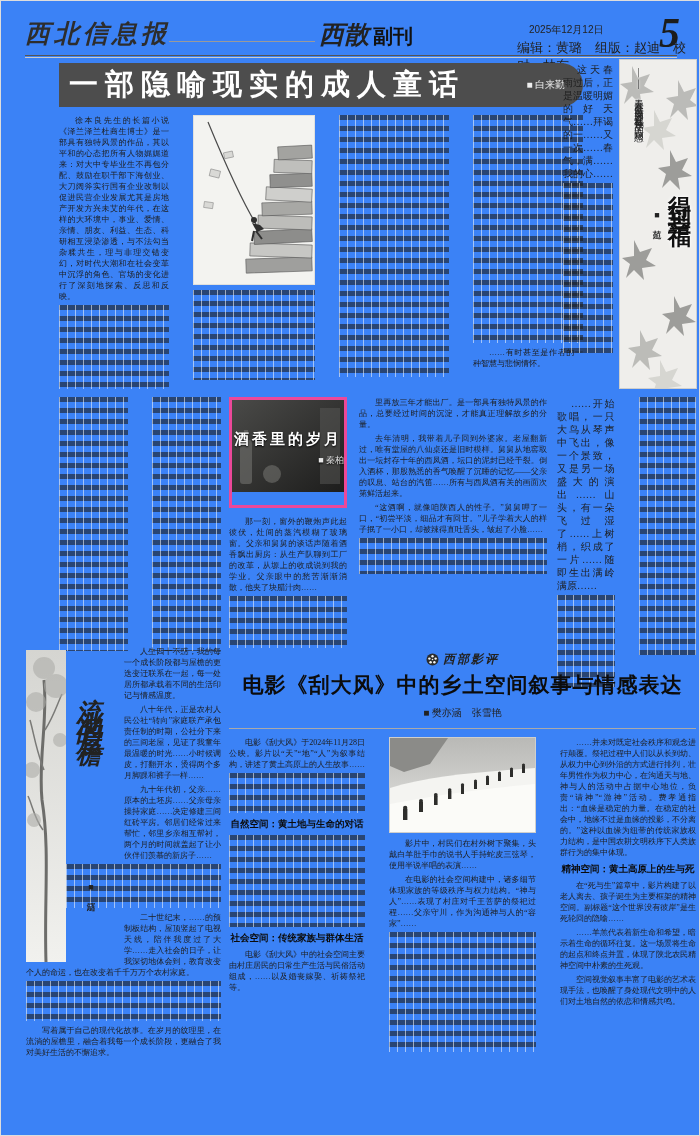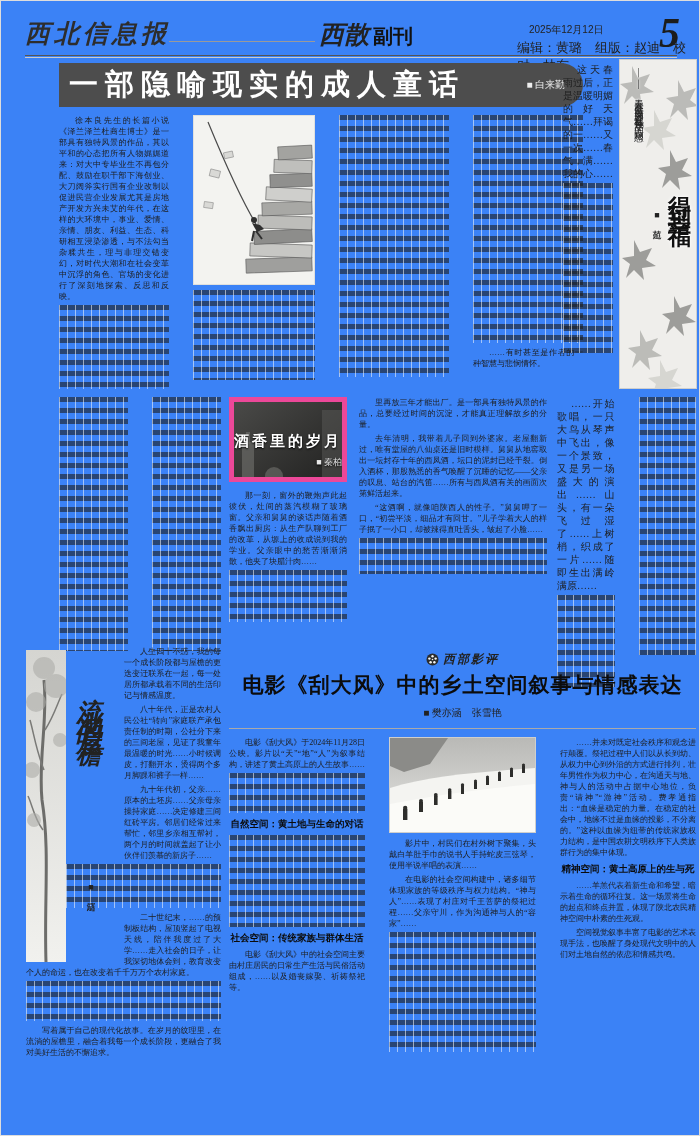--- a/index.html
+++ b/index.html
@@ -37,21 +37,21 @@
   .sb svg{position:absolute;left:0;top:0}
   .sb-sub{position:absolute;left:12px;top:8px;height:314px;font-size:9.5px;letter-spacing:2px;color:#222;text-shadow:0 0 3px #fff,0 0 2px #fff}
   .sb-author{position:absolute;left:30px;top:150px;font-size:9px;color:#222;text-shadow:0 0 3px #fff}
   .sb-title{position:absolute;left:44px;top:118px;font-size:23px;font-weight:bold;letter-spacing:9px;color:#111;text-shadow:0 0 4px #fff,0 0 2px #fff}
   
   .main-cont{left:58px;top:396px;width:162px;height:262px}
   .main-cont .col{width:75px}
   .jiu{left:228px;top:396px;width:318px;height:266px;display:flex;gap:12px}
   .jiu-left{width:118px}
   .jiu-right{flex:1}
-  .wine-box{position:relative;width:118px;height:85px;margin-bottom:8px;overflow:hidden;border:5px solid #ec4899}
+  .wine-box{position:relative;width:118px;height:111px;margin-bottom:8px;overflow:hidden;border:3px solid #ec4899}
   .wine-box svg{position:absolute;left:0;top:0}
   .wine-title{position:absolute;left:0;right:0;top:30px;text-align:center;color:#fff;font-size:15px;font-weight:bold;letter-spacing:3px;text-shadow:0 1px 2px #000}
   .wine-author{position:absolute;left:0;right:0;top:54px;text-align:right;color:#e8e8e8;font-size:9px;text-shadow:0 1px 2px #000}
   .xf-cont{left:556px;top:396px;width:139px;height:266px}
   .xf-cont .col{width:63px}
   
   .eaves{left:25px;top:645px;width:195px;height:470px;font-size:8px}
   .lt-side{float:left;width:90px;height:312px;margin:4px 8px 4px 0;position:relative}
   .lt-side svg{position:absolute;left:0;top:0}
   .lt-title{position:absolute;left:46px;top:28px;font-size:25px;font-weight:bold;font-style:italic;letter-spacing:11px;color:#222}
@@ -306,19 +306,20 @@
             </g>
           </svg>
         </div>
         <p class="b">影片中，村民们在村外树下聚集，头戴白羊肚手巾的说书人手持蛇皮三弦琴，使用半说半唱的表演……</p>
         <p class="b">在电影的社会空间构建中，诸多细节体现家族的等级秩序与权力结构。“神与人”……表现了村庄对千王菩萨的祭祀过程……父亲守川，作为沟通神与人的“容家”……</p>
         <div class="tf" style="height:120px"></div>
       </div>
       <div class="col">
         <p class="b">……并未对既定社会秩序和观念进行颠覆。祭祀过程中人们以从长到幼、从权力中心到外沿的方式进行排列，壮年男性作为权力中心，在沟通天与地、神与人的活动中占据中心地位，负责“请神”“游神”活动。费孝通指出：“血缘是稳定的力量。在稳定的社会中，地缘不过是血缘的投影，不分离的。”这种以血缘为纽带的传统家族权力结构，是中国农耕文明秩序下人类族群行为的集中体现。</p>
         <div class="sh">精神空间：黄土高原上的生与死</div>
+        <p class="b">在“死与生”篇章中，影片构建了以老人离去、孩子诞生为主要框架的精神空间。副标题“这个世界没有彼岸”是生死轮回的隐喻……</p>
         <p class="b">……羊羔代表着新生命和希望，暗示着生命的循环往复。这一场景将生命的起点和终点并置，体现了陕北农民精神空间中朴素的生死观。</p>
         <p class="b">空间视觉叙事丰富了电影的艺术表现手法，也唤醒了身处现代文明中的人们对土地自然的依恋和情感共鸣。</p>
       </div>
     </div>
   </div>
 
 </div>
 
 </body></html>

